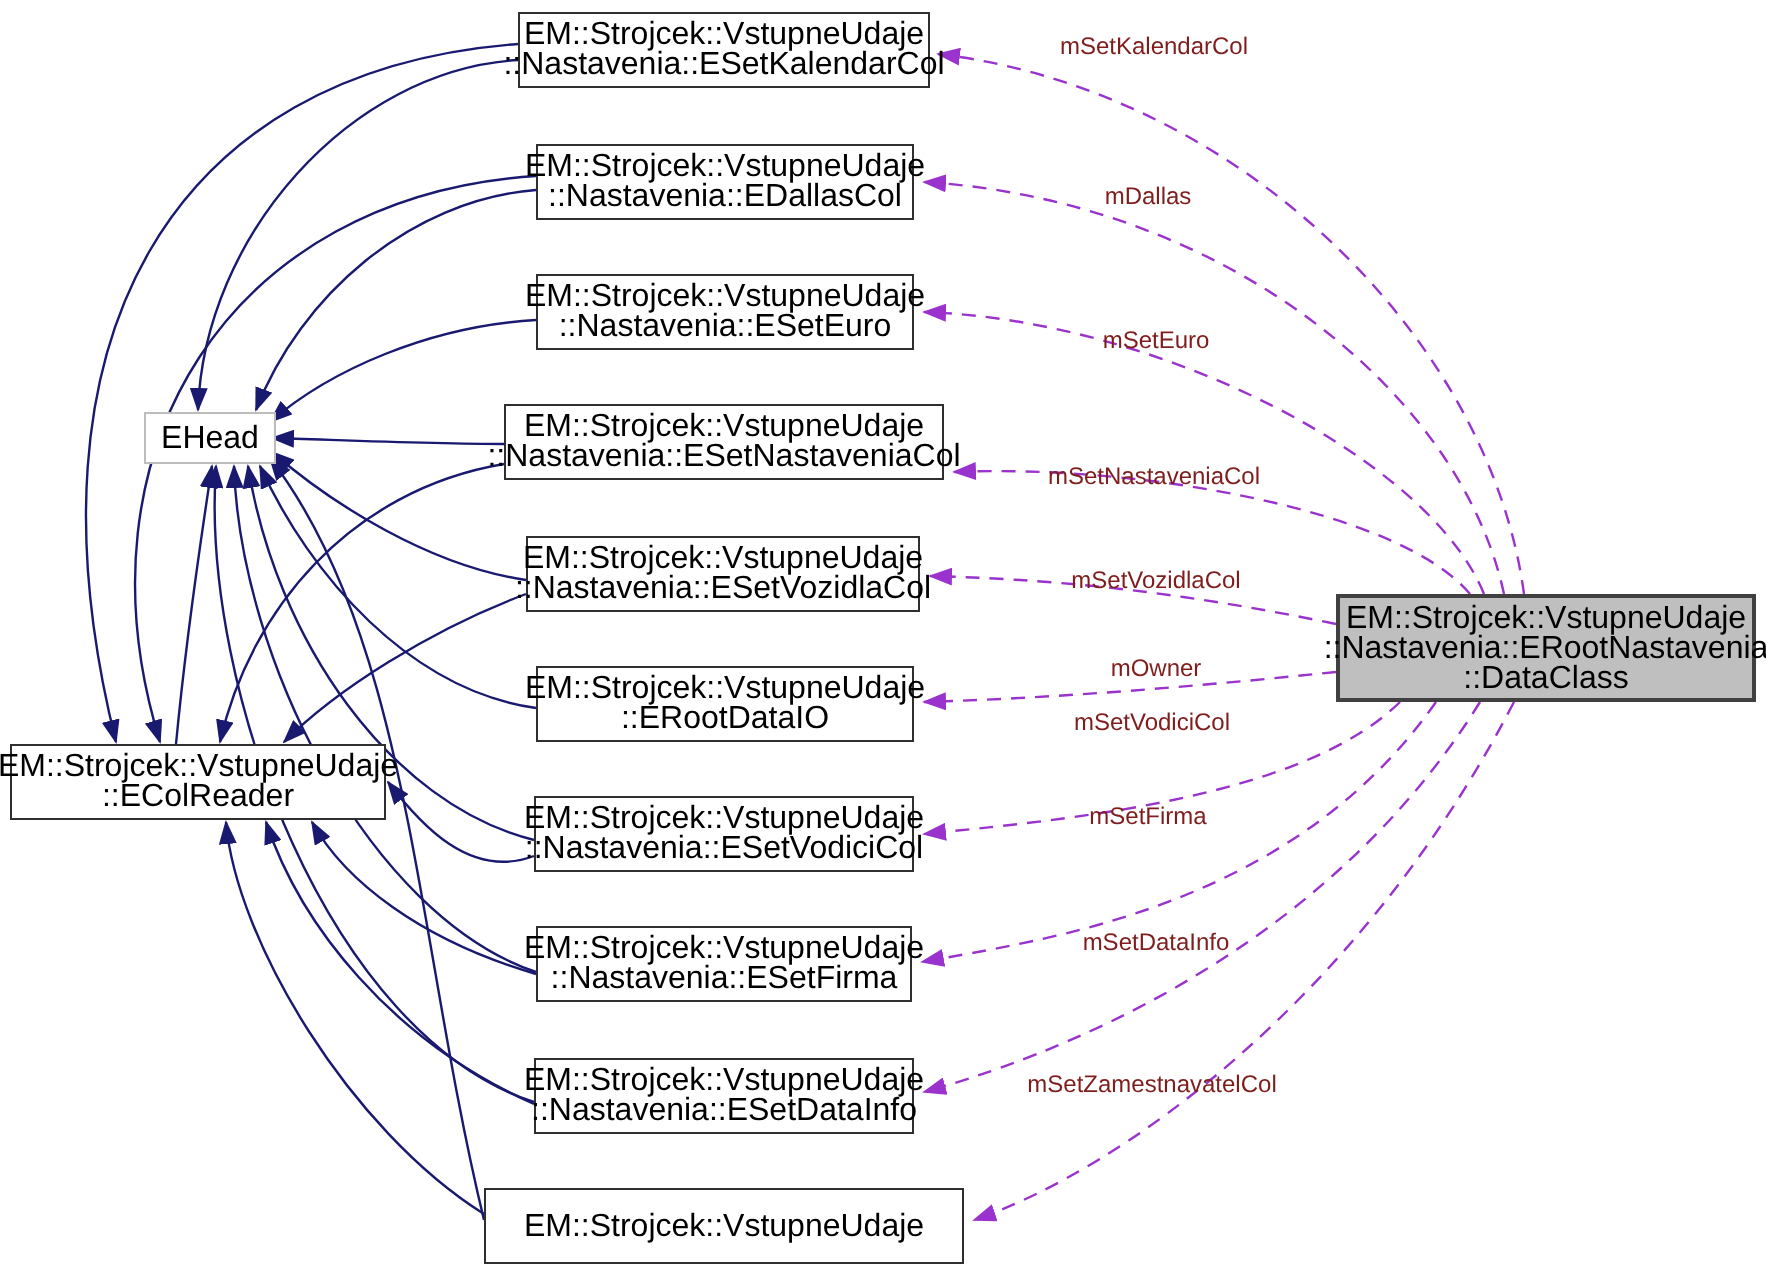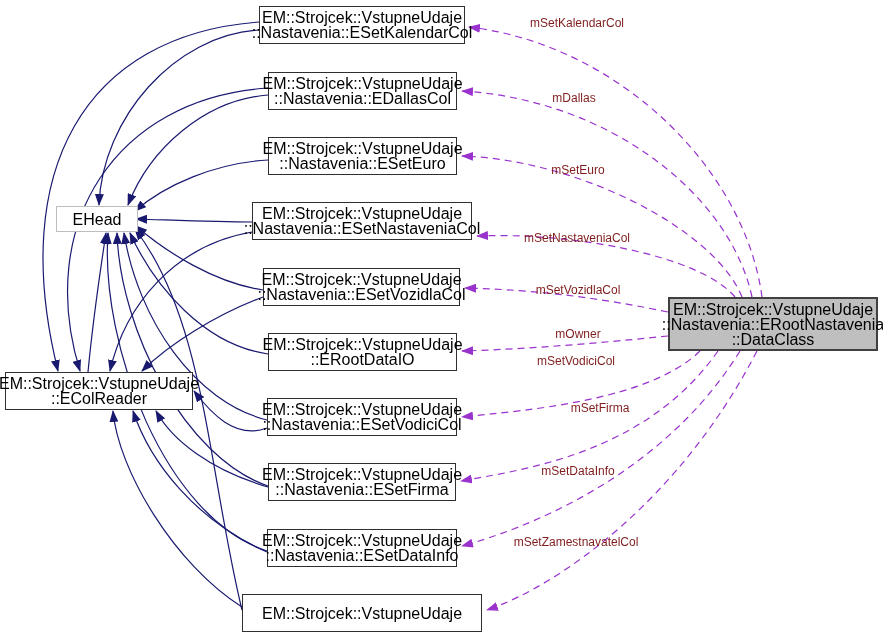--- a/index.html
+++ b/index.html
@@ -82,21 +82,21 @@
       <path d="M740,351 C660,480 520,530 462,546" class="edge usage" marker-end="url(#arrow-use)"></path>
       <path d="M757,351 C680,500 560,585 487,610" class="edge usage" marker-end="url(#arrow-use)"></path>
     </svg>
 <div class="edge-label" style="left: 577px; top: 23px;">mSetKalendarCol</div>
     <div class="edge-label" style="left: 574px; top: 98px;">mDallas</div>
     <div class="edge-label" style="left: 578px; top: 170px;">mSetEuro</div>
     <div class="edge-label" style="left: 577px; top: 238px;">mSetNastaveniaCol</div>
     <div class="edge-label" style="left: 578px; top: 290px;">mSetVozidlaCol</div>
     <div class="edge-label" style="left: 578px; top: 334px;">mOwner</div>
     <div class="edge-label" style="left: 576px; top: 361px;">mSetVodiciCol</div>
-    <div class="edge-label" style="left: 600px; top: 408px;">mSetFirma</div>
+    <div class="edge-label" style="left: 574px; top: 408px;">mSetFirma</div>
     <div class="edge-label" style="left: 578px; top: 471px;">mSetDataInfo</div>
     <div class="edge-label" style="left: 576px; top: 542px;">mSetZamestnavatelCol</div>
     <div class="node class" style="left: 259px; top: 6px; width: 206px; height: 38px;">
       <div class="node-line">EM::Strojcek::VstupneUdaje</div>
       <div class="node-line">::Nastavenia::ESetKalendarCol</div>
     </div>
     <div class="node class" style="left: 268px; top: 72px; width: 189px; height: 38px;">
       <div class="node-line">EM::Strojcek::VstupneUdaje</div>
       <div class="node-line">::Nastavenia::EDallasCol</div>
     </div>
@@ -124,21 +124,21 @@
       <div class="node-line">EM::Strojcek::VstupneUdaje</div>
       <div class="node-line">::Nastavenia::ESetFirma</div>
     </div>
     <div class="node class" style="left: 267px; top: 529px; width: 190px; height: 38px;">
       <div class="node-line">EM::Strojcek::VstupneUdaje</div>
       <div class="node-line">::Nastavenia::ESetDataInfo</div>
     </div>
     <div class="node class" style="left: 242px; top: 594px; width: 240px; height: 38px;">
       <div class="node-line">EM::Strojcek::VstupneUdaje</div>
     </div>
-    <div class="node external" style="left: 56px; top: 206px; width: 82px; height: 26px;">
+    <div class="node external" style="left: 72px; top: 206px; width: 66px; height: 26px;">
       <div class="node-line">EHead</div>
     </div>
     <div class="node class" style="left: 5px; top: 372px; width: 188px; height: 38px;">
       <div class="node-line">EM::Strojcek::VstupneUdaje</div>
       <div class="node-line">::EColReader</div>
     </div>
     <div class="node current" style="left: 668px; top: 297px; width: 210px; height: 54px;">
       <div class="node-line">EM::Strojcek::VstupneUdaje</div>
       <div class="node-line">::Nastavenia::ERootNastavenia</div>
       <div class="node-line">::DataClass</div>

